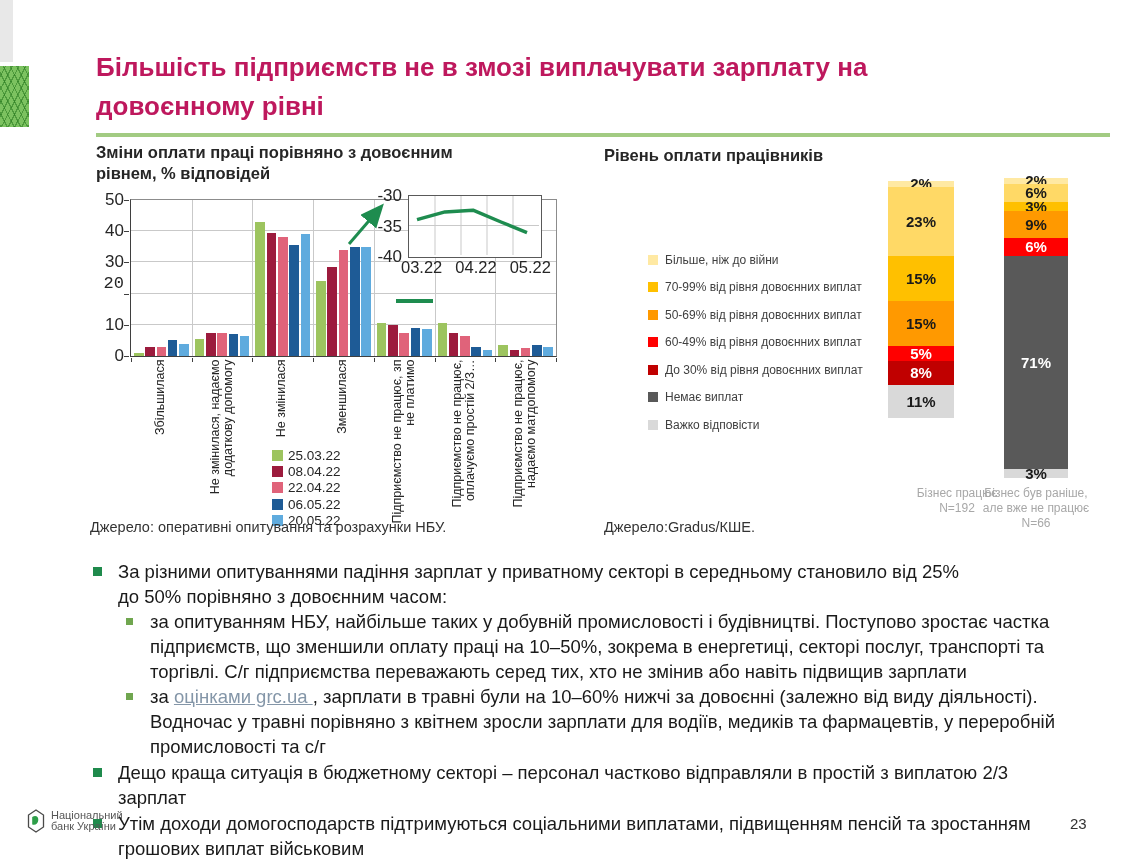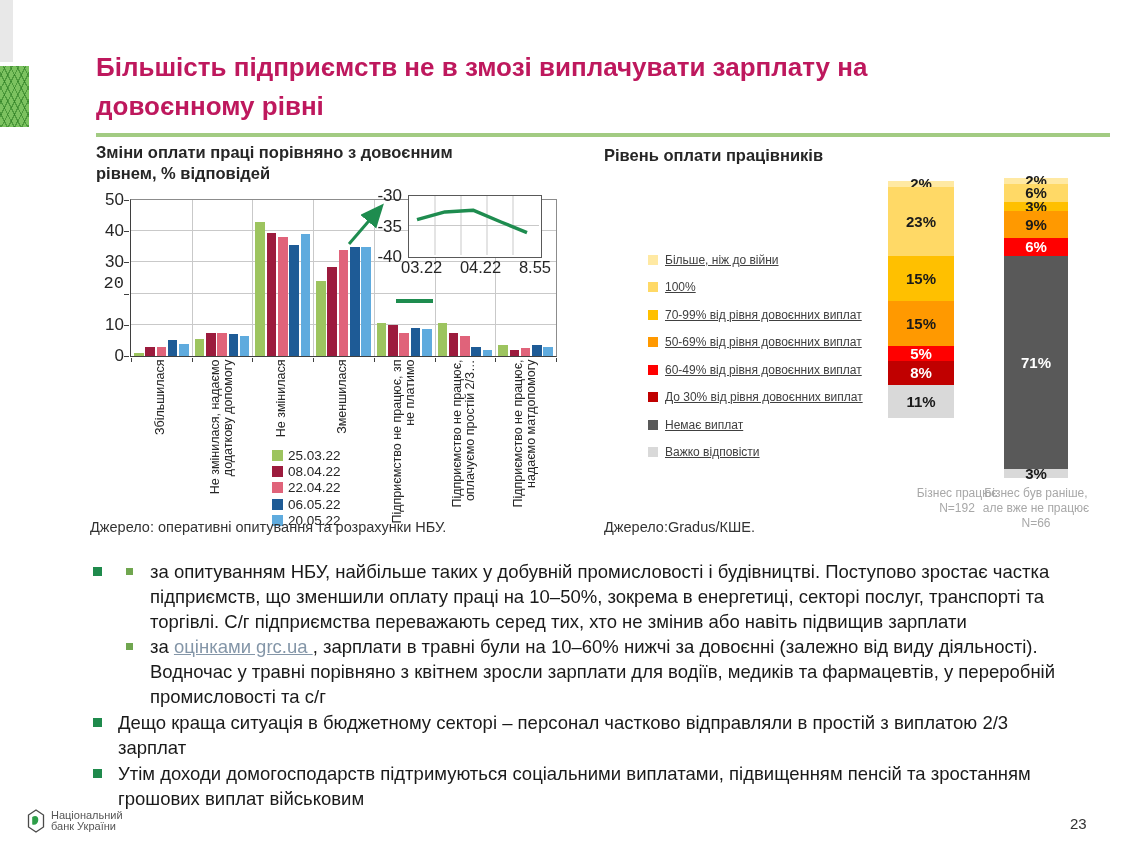--- a/index.html
+++ b/index.html
@@ -43,21 +43,21 @@
   #inset-legend-label{position:absolute;left:438px;top:291px;width:128px;font-size:14px;line-height:18px;color:#262626;}
   .source{position:absolute;top:519px;font-size:14.5px;color:#333;}
   .lc-source{left:90px;}
   .rc-source{left:604px;}
   #trend-arrow{position:absolute;left:340px;top:198px;}
 
   
   #right-legend{position:absolute;left:648px;top:246px;}
   #right-legend .rrow{display:flex;align-items:center;height:27.5px;}
   #right-legend .rsq{width:10px;height:10px;margin-right:7px;flex:0 0 10px;}
-  #right-legend .rtxt{font-size:12px;color:#404040;text-decoration:underline;}
+  #right-legend .rtxt{font-size:12px;color:#404040;}
   .stack-col{position:absolute;display:flex;flex-direction:column;}
   .seg{width:100%;display:flex;align-items:center;justify-content:center;overflow:visible;}
   .seglbl{font-size:15px;font-weight:bold;line-height:14px;}
   .cap{position:absolute;top:486px;width:126px;text-align:center;white-space:pre-line;
        font-size:12px;line-height:15px;color:#A8A8A8;}
 
   
   #bullets{position:absolute;left:92px;top:558px;width:1046px;}
   .bullet{display:flex;margin-top:1px;}
   .bmark{flex:0 0 9px;height:9px;background:#1F8A4C;margin:8px 16px 0 1px;}
@@ -218,35 +218,31 @@
       </svg>
   </div>
   <div id="inset-ylabels">
       <div class="iylab" style="top: 0px;">-30</div>
       <div class="iylab" style="top: 30.5px;">-35</div>
       <div class="iylab" style="top: 61px;">-40</div>
     </div>
   <div id="inset-xticks">
       <span>03.22</span>
       <span>04.22</span>
-      <span>8.55</span>
+      <span>05.22</span>
     </div>
   <div id="inset-legend-swatch"></div>
 
   <div class="source lc-source">Джерело: оперативні опитування та розрахунки НБУ.</div>
 
   <div class="chart-title rc-title">Рівень оплати працівників</div>
   <div id="right-legend">
       <div class="rrow">
         <span class="rsq" style="background: rgb(255, 233, 163);"></span>
         <span class="rtxt">Більше, ніж до війни</span>
-      </div>
-      <div class="rrow">
-        <span class="rsq" style="background: rgb(255, 217, 102);"></span>
-        <span class="rtxt">100%</span>
       </div>
       <div class="rrow">
         <span class="rsq" style="background: rgb(255, 192, 0);"></span>
         <span class="rtxt">70-99% від рівня довоєнних виплат</span>
       </div>
       <div class="rrow">
         <span class="rsq" style="background: rgb(255, 153, 0);"></span>
         <span class="rtxt">50-69% від рівня довоєнних виплат</span>
       </div>
       <div class="rrow">
@@ -317,21 +313,22 @@
       </div>
       <div class="cap" style="left: 973px;">Бізнес був раніше,
 але вже не працює
 N=66</div>
     </div>
   <div class="source rc-source">Джерело:Gradus/КШЕ.</div>
 
   <div id="bullets">
       <div class="bullet">
         <span class="bmark"></span>
-        <div class="btext"><div class="sub"><span class="smark"></span><div class="stext">за опитуванням НБУ, найбільше таких у добувній промисловості і будівництві. Поступово зростає частка
+        <div class="btext"><span>За різними опитуваннями падіння зарплат у приватному секторі в середньому становило від 25%
+до 50% порівняно з довоєнним часом:</span><div class="sub"><span class="smark"></span><div class="stext">за опитуванням НБУ, найбільше таких у добувній промисловості і будівництві. Поступово зростає частка
 підприємств, що зменшили оплату праці на 10–50%, зокрема в енергетиці, секторі послуг, транспорті та
 торгівлі. С/г підприємства переважають серед тих, хто не змінив або навіть підвищив зарплати</div></div><div class="sub"><span class="smark"></span><div class="stext">за <a class="grc-link">оцінками grc.ua </a>, зарплати в травні були на 10–60% нижчі за довоєнні (залежно від виду діяльності).
 Водночас у травні порівняно з квітнем зросли зарплати для водіїв, медиків та фармацевтів, у переробній
 промисловості та с/г</div></div></div>
       </div>
       <div class="bullet">
         <span class="bmark"></span>
         <div class="btext"><span>Дещо краща ситуація в бюджетному секторі – персонал частково відправляли в простій з виплатою 2/3
 зарплат</span></div>
       </div>

